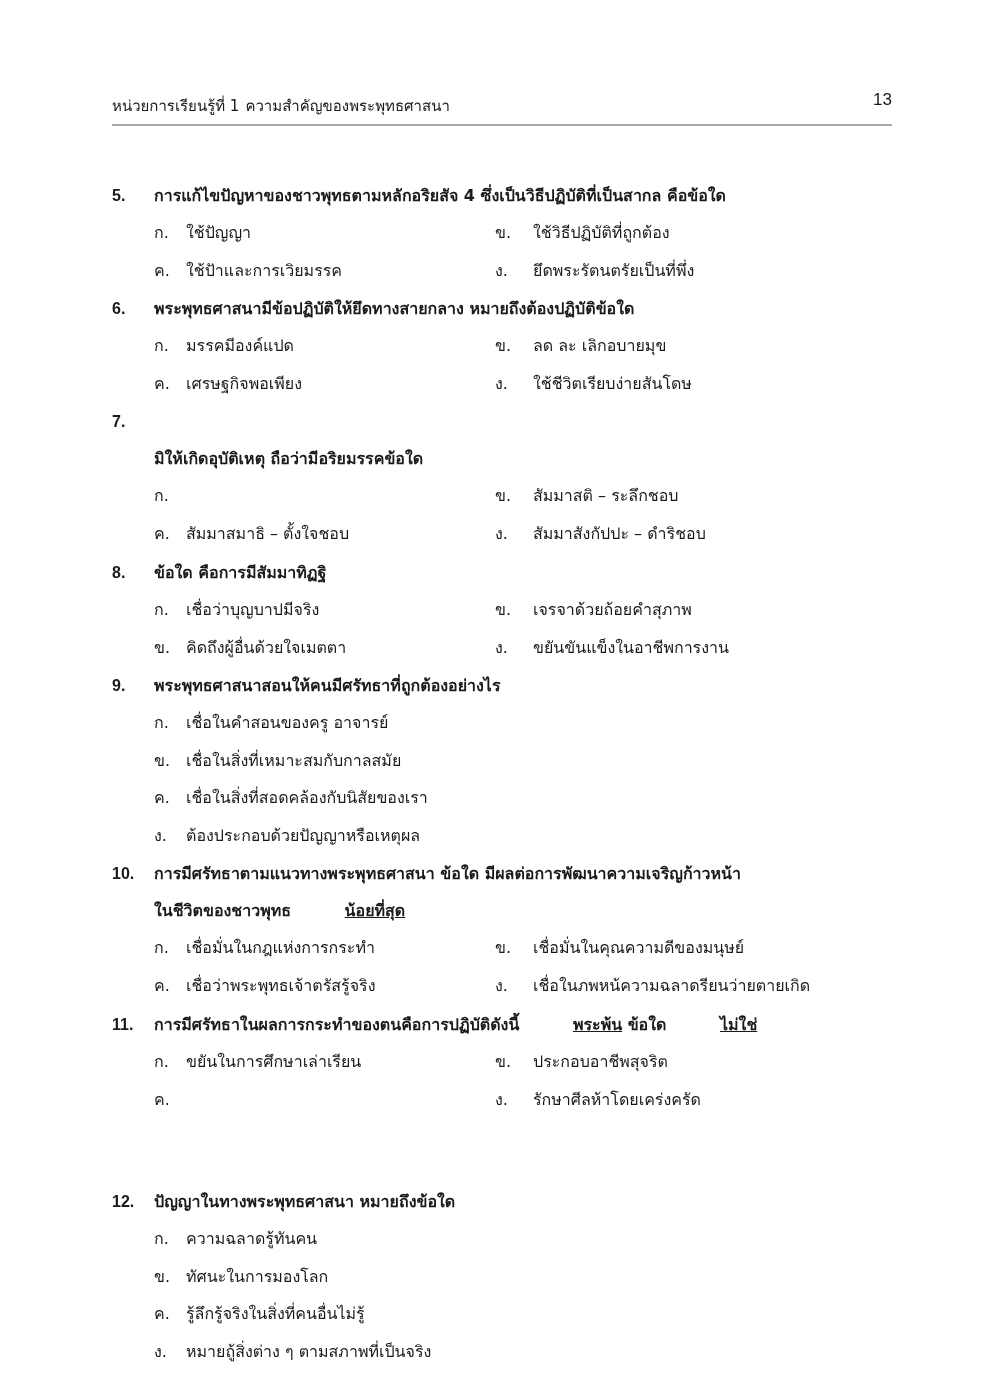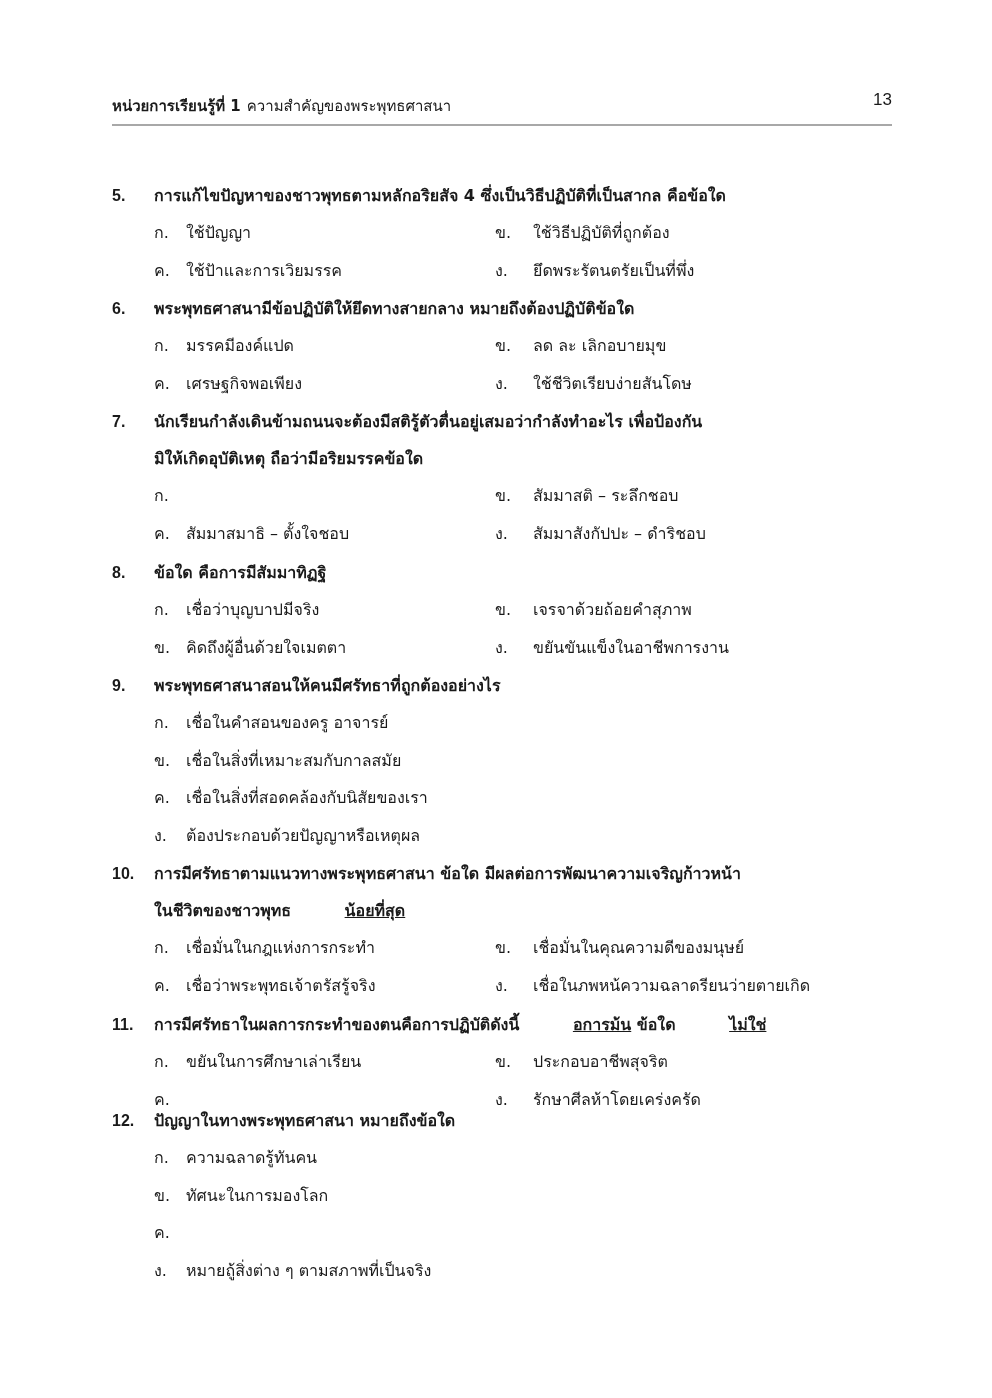--- a/index.html
+++ b/index.html
@@ -1,19 +1,19 @@
 <!DOCTYPE html>
 <html><head>
   <meta charset="utf-8">
   <style>
     html, body { margin: 0; padding: 0; background: #ffffff; }
     body { width: 992px; height: 1398px; position: relative; overflow: hidden;
       font-family: "DejaVu Sans", "Liberation Sans", sans-serif; color: #1a1a1a; }
     .header { position: absolute; left: 112px; top: 94px; width: 780px; height: 28px; }
-    .header .unit { font-weight: bold; font-size: 15px; }
+    .header .unit { font-weight: normal; font-size: 15px; }
     .header .title { font-size: 15px; margin-left: 6px; }
     .header .page-num { position: absolute; right: 0; top: -4px; font-size: 17px; font-family: "Liberation Sans", sans-serif; }
     .header-rule { position: absolute; left: 112px; top: 124px; width: 780px; height: 2px; background: #a8a8a8; }
     .question { position: absolute; left: 112px; width: 790px; }
     .q-stem { display: flex; font-weight: bold; font-size: 16px; line-height: 37px; }
     .q-num { width: 42px; flex: none; font-family: "Liberation Sans", sans-serif; font-size: 16px; }
     .q-text { flex: 1; }
     .q-text u { text-decoration: underline; margin-left: 48px; }
     .opts { margin-left: 42px; font-size: 16px; line-height: 37.5px; }
     .opts.two { display: grid; grid-template-columns: 341px 1fr; }
@@ -76,21 +76,21 @@
     <div class="opt">
         <span class="opt-label">ง.</span>
         <span>ใช้ชีวิตเรียบง่ายสันโดษ</span>
       </div>
   </div>
 </div>
 
 <div class="question" style="top:403px">
   <div class="q-stem">
       <span class="q-num">7.</span>
-      <span class="q-text"><span>นักเรียนกำลังเดินข้ามถนนจะต้องมีสติรู้ตัวตื่นอยู่เสมอว่ากำลังทำอะไร   เพื่อป้องกัน</span><br><span>มิให้เกิดอุบัติเหตุ   ถือว่ามีอริยมรรคข้อใด</span></span>
+      <span class="q-text"><br><span>มิให้เกิดอุบัติเหตุ   ถือว่ามีอริยมรรคข้อใด</span></span>
     </div>
   <div class="opts two">
     <div class="opt">
         <span class="opt-label">ก.</span>
       </div>
     <div class="opt">
         <span class="opt-label">ข.</span>
         <span>สัมมาสติ  –  ระลึกชอบ</span>
       </div>
     <div class="opt">
@@ -175,56 +175,57 @@
     <div class="opt">
         <span class="opt-label">ง.</span>
         <span>เชื่อในภพหน้ความฉลาดรียนว่ายตายเกิด</span>
       </div>
   </div>
 </div>
 
 <div class="question" style="top:1006px">
   <div class="q-stem">
       <span class="q-num">11.</span>
-      <span class="q-text"><span>การมีศรัทธาในผลการกระทำของตนคือการปฏิบัติดังนี้  </span><u>อการม้น</u><span>  ข้อใด  </span><u>ไม่ใช่</u></span>
+      <span class="q-text"><span>การมีศรัทธาในผลการกระทำของตนคือการปฏิบัติดังนี้  </span><u>พระพ้น</u><span>  ข้อใด  </span><u>ไม่ใช่</u></span>
     </div>
   <div class="opts two">
     <div class="opt">
         <span class="opt-label">ก.</span>
         <span>ขยันในการศึกษาเล่าเรียน</span>
       </div>
     <div class="opt">
         <span class="opt-label">ข.</span>
         <span>ประกอบอาชีพสุจริต</span>
       </div>
     <div class="opt">
         <span class="opt-label">ค.</span>
       </div>
     <div class="opt">
         <span class="opt-label">ง.</span>
         <span>รักษาศีลห้าโดยเคร่งครัด</span>
       </div>
   </div>
 </div>
 
-<div class="question" style="top:1102px">
+<div class="question" style="top:1183px">
   <div class="q-stem">
       <span class="q-num">12.</span>
       <span class="q-text">ปัญญาในทางพระพุทธศาสนา   หมายถึงข้อใด</span>
     </div>
   <div class="opts">
     <div class="opt">
         <span class="opt-label">ก.</span>
         <span>ความฉลาดรู้ทันคน</span>
       </div>
     <div class="opt">
         <span class="opt-label">ข.</span>
         <span>ทัศนะในการมองโลก</span>
       </div>
     <div class="opt">
         <span class="opt-label">ค.</span>
+        <span>รู้ลึกรู้จริงในสิ่งที่คนอื่นไม่รู้</span>
       </div>
     <div class="opt">
         <span class="opt-label">ง.</span>
         <span>หมายถู้สิ่งต่าง  ๆ  ตามสภาพที่เป็นจริง</span>
       </div>
   </div>
 </div>
 
 </body></html>

